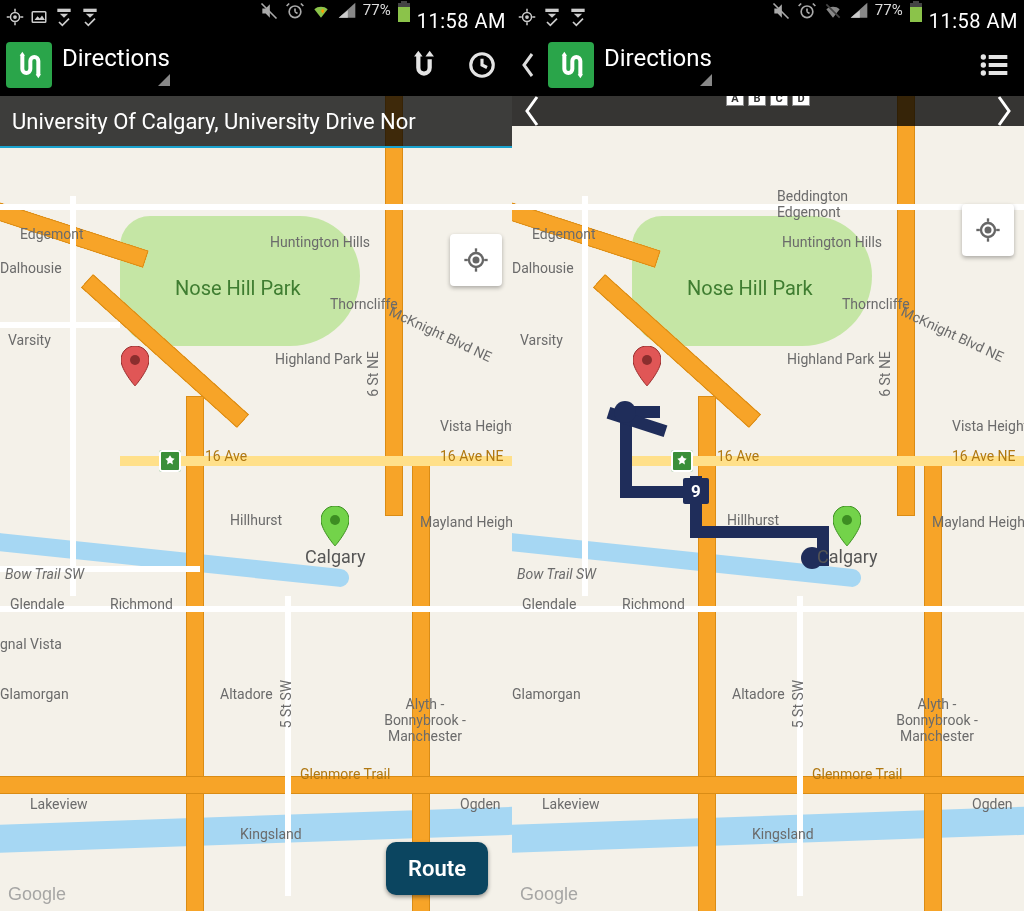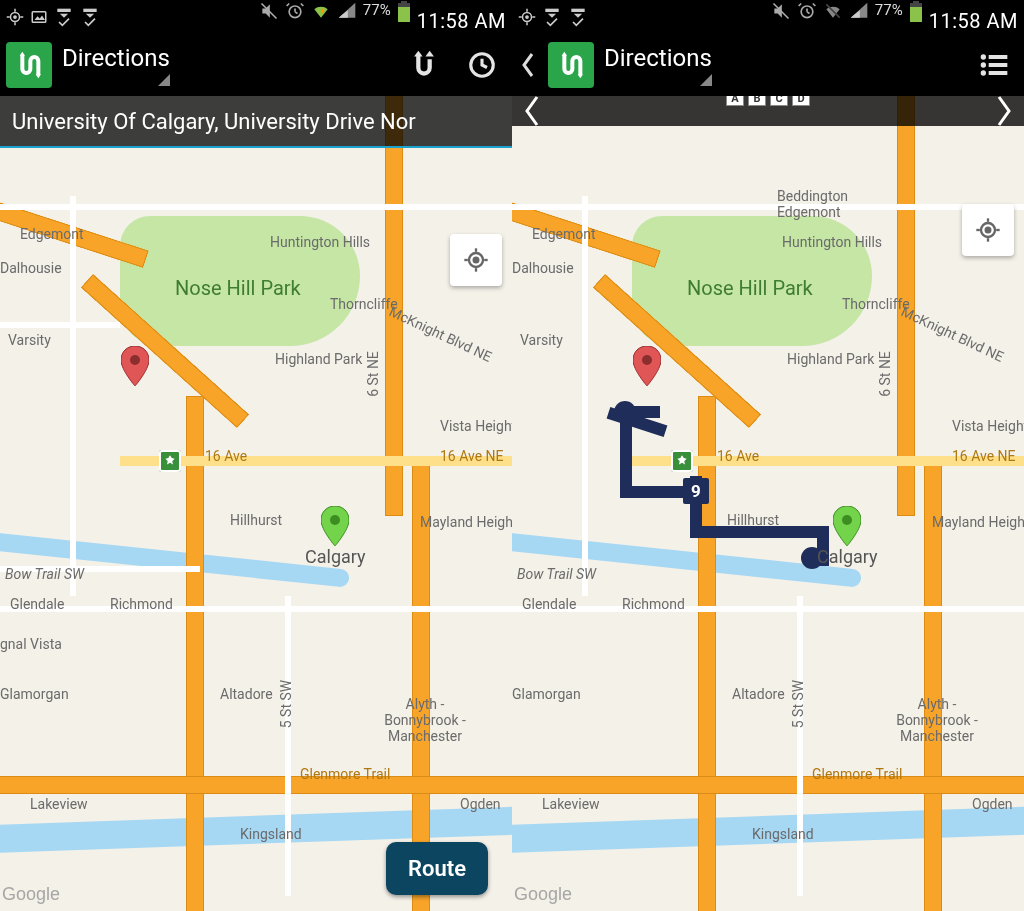--- a/index.html
+++ b/index.html
@@ -108,21 +108,21 @@
   .route-stop { position:absolute; width:22px; height:22px; border-radius:50%; background:#1f2d5a; transform:translate(-50%,-50%); }
   .route-badge { position:absolute; width:26px; height:26px; background:#1f2d5a; color:#fff; font-weight:700; font-size:17px;
                  display:flex; align-items:center; justify-content:center; transform:translate(-50%,-50%); border-radius:2px; }
 
   
   .hwy-shield { position:absolute; width:22px; height:22px; background:#3a8f3a; border-radius:3px;
                 display:flex; align-items:center; justify-content:center; transform:translate(-50%,-50%);
                 box-shadow: inset 0 0 0 2px #fff; }
 
   
-  .google-logo { position:absolute; bottom:6px; left:2px; font-size:18px; color:#999; font-family: Arial, sans-serif; opacity:0.85; }
+  .google-logo { position:absolute; bottom:6px; left:8px; font-size:18px; color:#999; font-family: Arial, sans-serif; opacity:0.85; }
 </style>
 </head>
 <body>
 
 <div class="phone phone-a">
 
   <div class="status-bar">
     <div class="left">
       <span>
         <svg width="18" height="18" viewBox="0 0 24 24" fill="none" stroke="#ccc" stroke-width="2">

